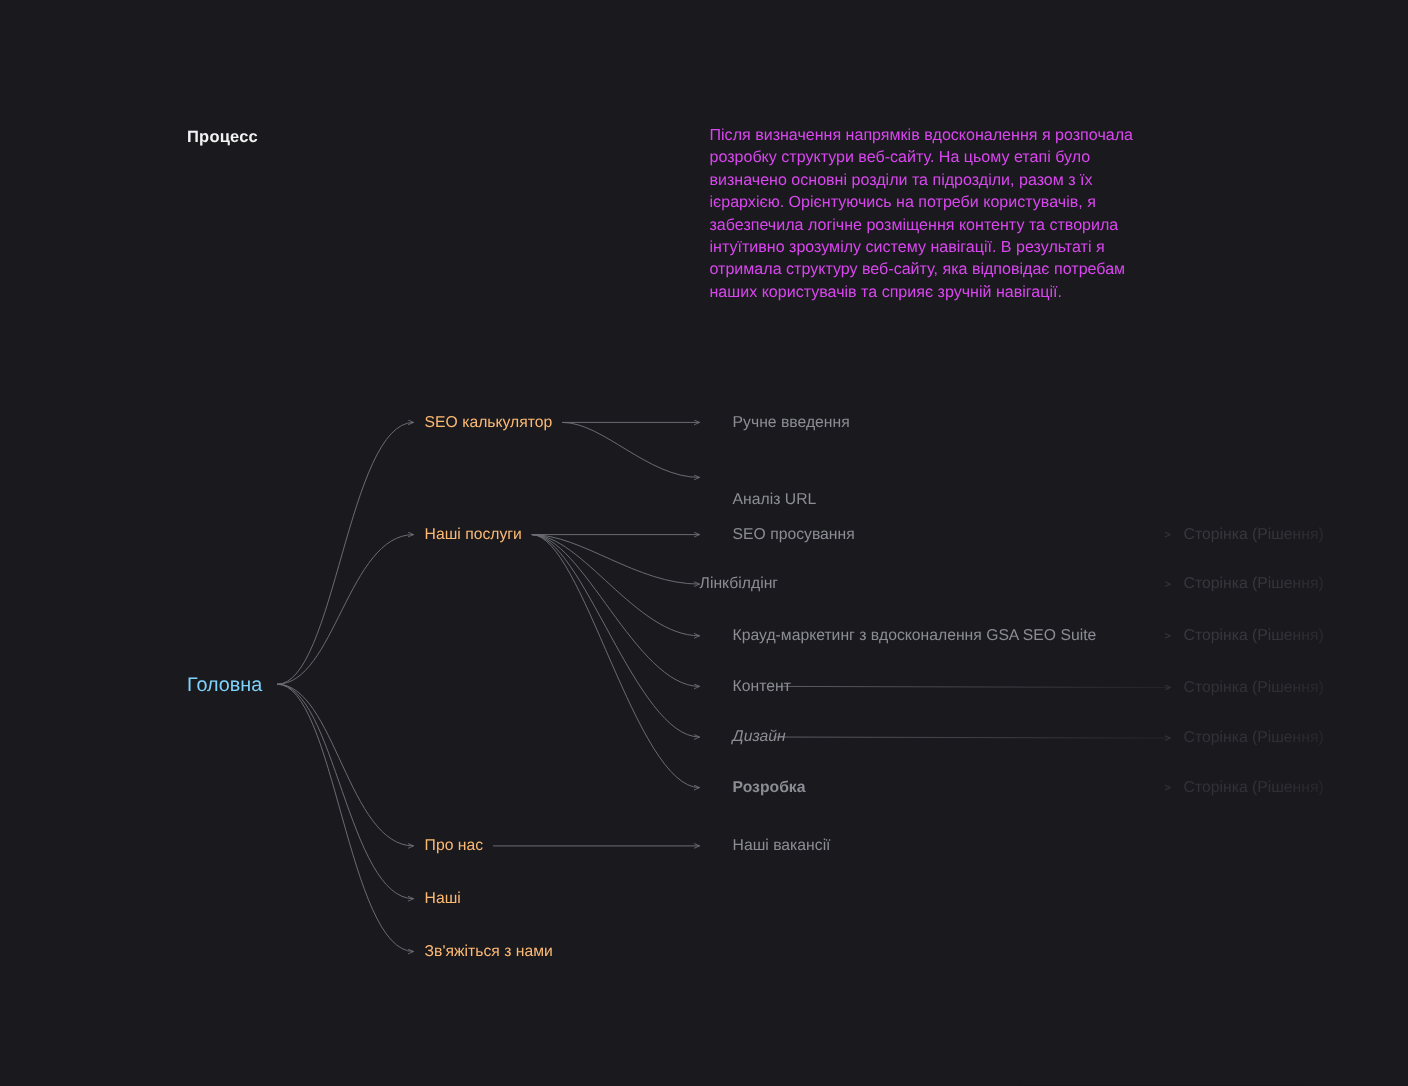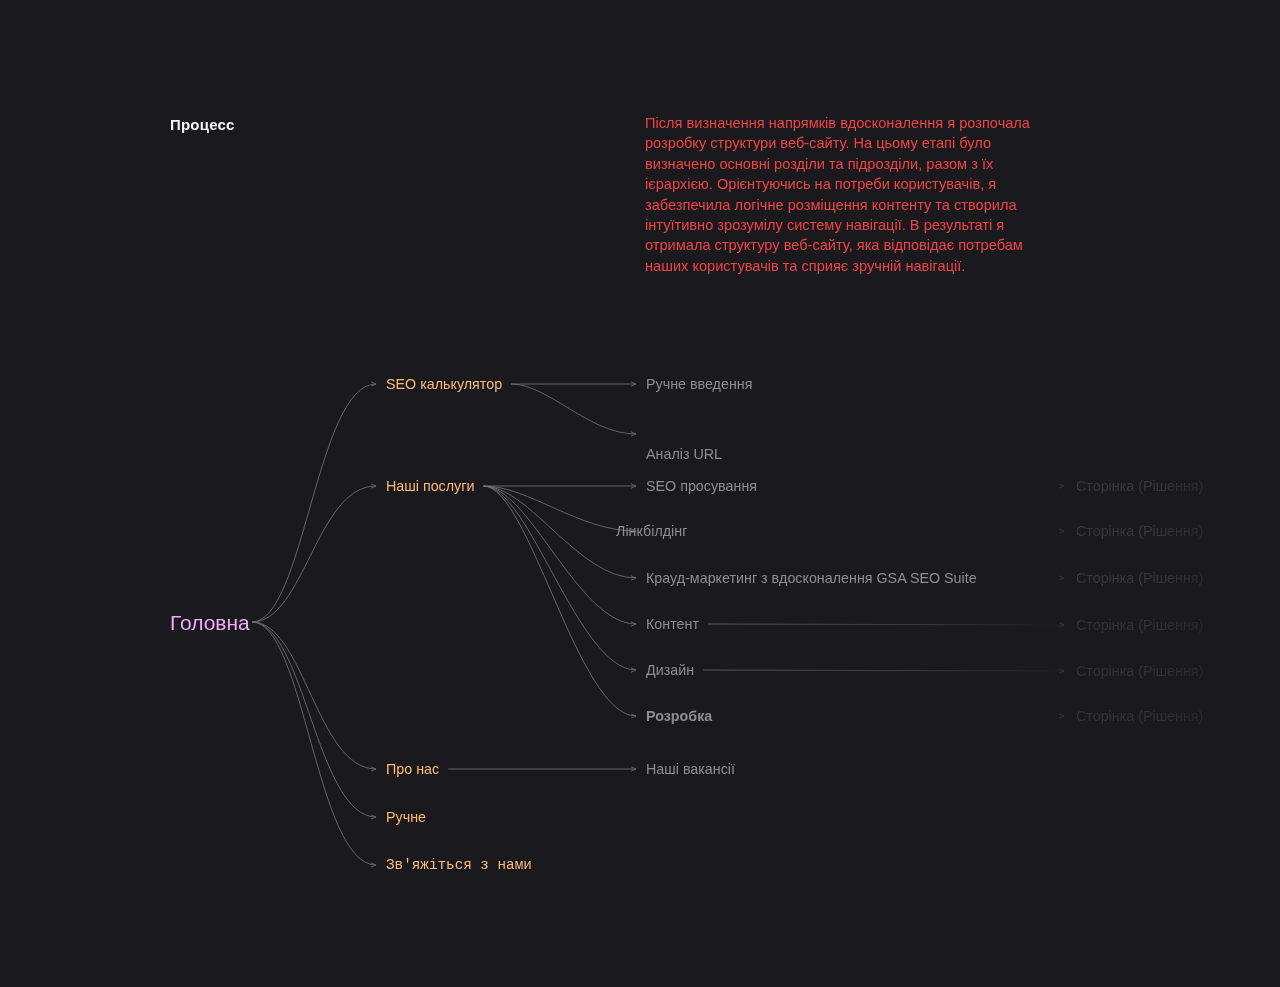--- a/index.html
+++ b/index.html
@@ -35,51 +35,52 @@
     letter-spacing: 0.2px;
   }
 
   .section-paragraph {
     position: absolute;
     left: 645px;
     top: 113px;
     width: 394px;
     font-size: 14.6px;
     line-height: 20.4px;
-    color: #ef4444;
+    color: #d946ef;
     letter-spacing: 0.0px;
   }
 
   
   #map-svg {
     position: absolute;
     left: 0;
     top: 0;
     width: 1280px;
     height: 987px;
     pointer-events: none;
   }
 
   .node-label {
     position: absolute;
     white-space: nowrap;
     line-height: 1;
     transform: translateY(-50%);
   }
   .node-l1 {
-    font-size: 21px;
-    color: #f0abfc;
+    font-size: 18px;
+    color: #7dd3fc;
   }
   .node-l2 {
     font-size: 14.3px;
     color: #fdba74;
   }
   .node-l3 {
     font-size: 14.3px;
     color: #8c8c95;
+    margin-left: 20px;
   }
   .node-l4 {
     font-size: 14.3px;
     color: #3a3a41;
   }
 
   
   #right-fade {
     position: absolute;
     right: 0;
@@ -141,29 +142,29 @@
         <path d="M703.0625,670 L1064,671"></path>
         <path d="M716.875,716 L1064,716"></path>
       </g>
   </svg>
 
   <div id="labels-layer">
       <div class="node-label node-l1" style="left: 170px; top: 622px;">Головна</div>
       <div class="node-label node-l2" style="left: 386px; top: 384px;">SEO калькулятор</div>
       <div class="node-label node-l2" style="left: 386px; top: 486px;">Наші послуги</div>
       <div class="node-label node-l2" style="left: 386px; top: 769px;">Про нас</div>
-      <div class="node-label node-l2" style="left: 386px; top: 817px;">Ручне</div>
-      <div class="node-label node-l2" style="left: 386px; top: 865px; font-family: Liberation Mono, monospace;">Зв'яжіться з нами</div>
+      <div class="node-label node-l2" style="left: 386px; top: 817px;">Наші</div>
+      <div class="node-label node-l2" style="left: 386px; top: 865px;">Зв'яжіться з нами</div>
       <div class="node-label node-l3" style="left: 646px; top: 384px;">Ручне введення</div>
       <div class="node-label node-l3" style="left: 646px; top: 454px;">Аналіз URL</div>
       <div class="node-label node-l3" style="left: 646px; top: 486px;">SEO просування</div>
       <div class="node-label node-l3" style="left: 616px; top: 531px;">Лінкбілдінг</div>
       <div class="node-label node-l3" style="left: 646px; top: 578px;">Крауд-маркетинг з вдосконалення GSA SEO Suite</div>
       <div class="node-label node-l3" style="left: 646px; top: 624px;">Контент</div>
-      <div class="node-label node-l3" style="left: 646px; top: 670px;">Дизайн</div>
+      <div class="node-label node-l3" style="left: 646px; top: 670px; font-style: italic;">Дизайн</div>
       <div class="node-label node-l3" style="left: 646px; top: 716px; font-weight: bold;">Розробка</div>
       <div class="node-label node-l3" style="left: 646px; top: 769px;">Наші вакансії</div>
       <div class="node-label node-l4" style="left: 1076px; top: 486px; opacity: 0.9;">Сторінка (Рішення)</div>
       <div class="node-label node-l4" style="left: 1076px; top: 531px; opacity: 0.9;">Сторінка (Рішення)</div>
       <div class="node-label node-l4" style="left: 1076px; top: 578px; opacity: 0.9;">Сторінка (Рішення)</div>
       <div class="node-label node-l4" style="left: 1076px; top: 625px; opacity: 0.72;">Сторінка (Рішення)</div>
       <div class="node-label node-l4" style="left: 1076px; top: 671px; opacity: 0.72;">Сторінка (Рішення)</div>
       <div class="node-label node-l4" style="left: 1076px; top: 716px; opacity: 0.72;">Сторінка (Рішення)</div>
     </div>
 

